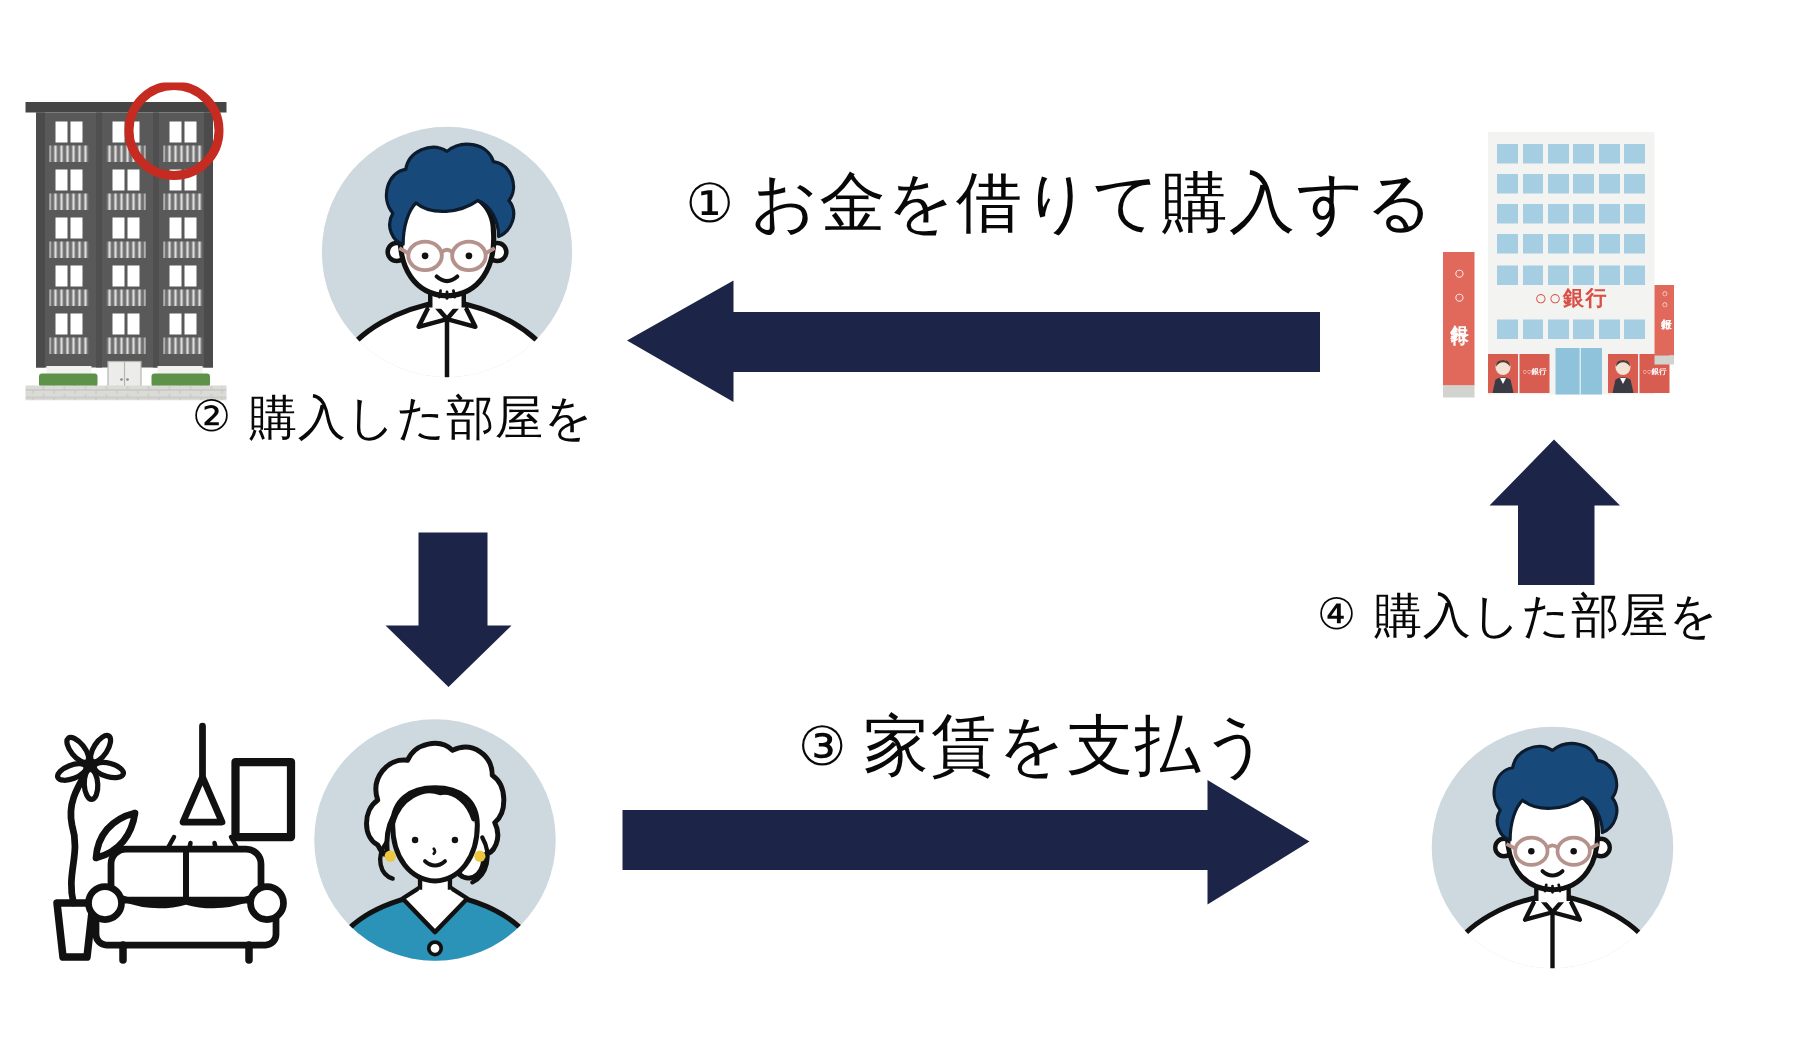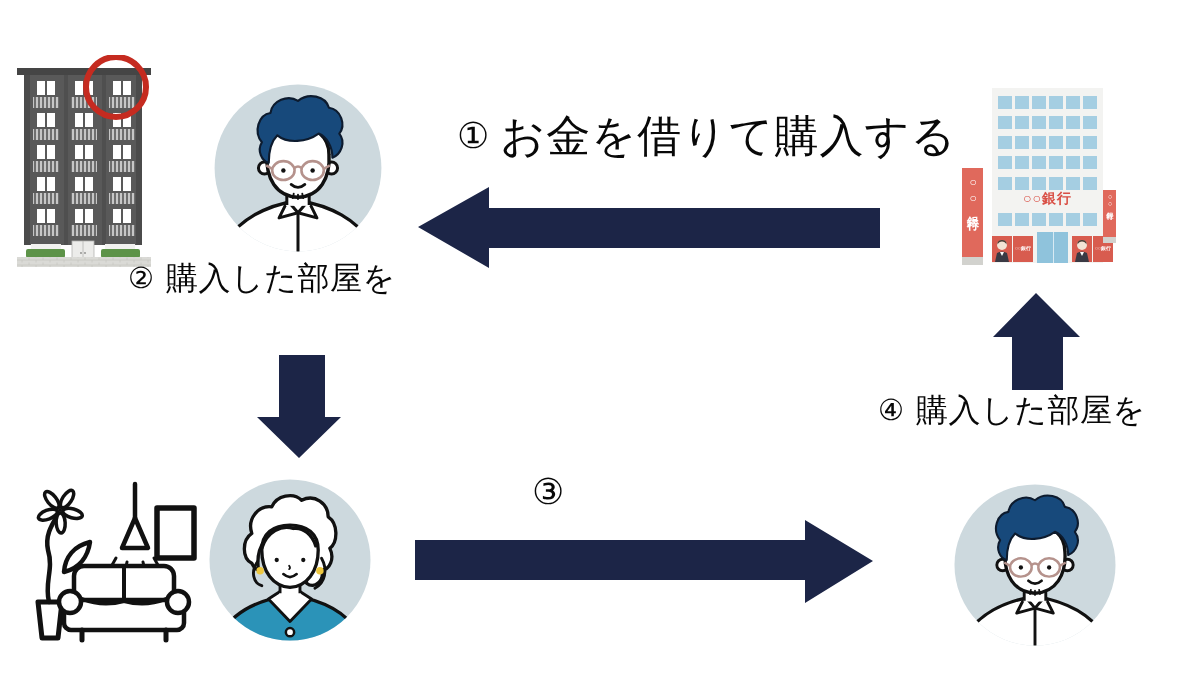--- a/index.html
+++ b/index.html
@@ -348,20 +348,21 @@
       <path d="M64,152 v10 M148,152 v10" stroke-width="5"></path>
     </g>
   </svg>
 
   <svg class="abs" style="left:207px;top:477px" width="166" height="166" viewBox="0 0 200 200">
     <use href="#woman-avatar-sym"></use>
   </svg>
 
   <div class="step-label lbl-big" style="left:532px;top:474px">
     <span class="num">③</span>
+    <span class="txt">家賃を支払う</span>
   </div>
 
   <div class="step-label lbl-small" style="left:878px;top:392px">
     <span class="num">④</span>
     <span class="lines">
       <span style="display:block">購入した部屋を</span>
     </span>
   </div>
 
   <svg class="abs" style="left:952px;top:482px" width="166" height="166" viewBox="0 0 200 200">

